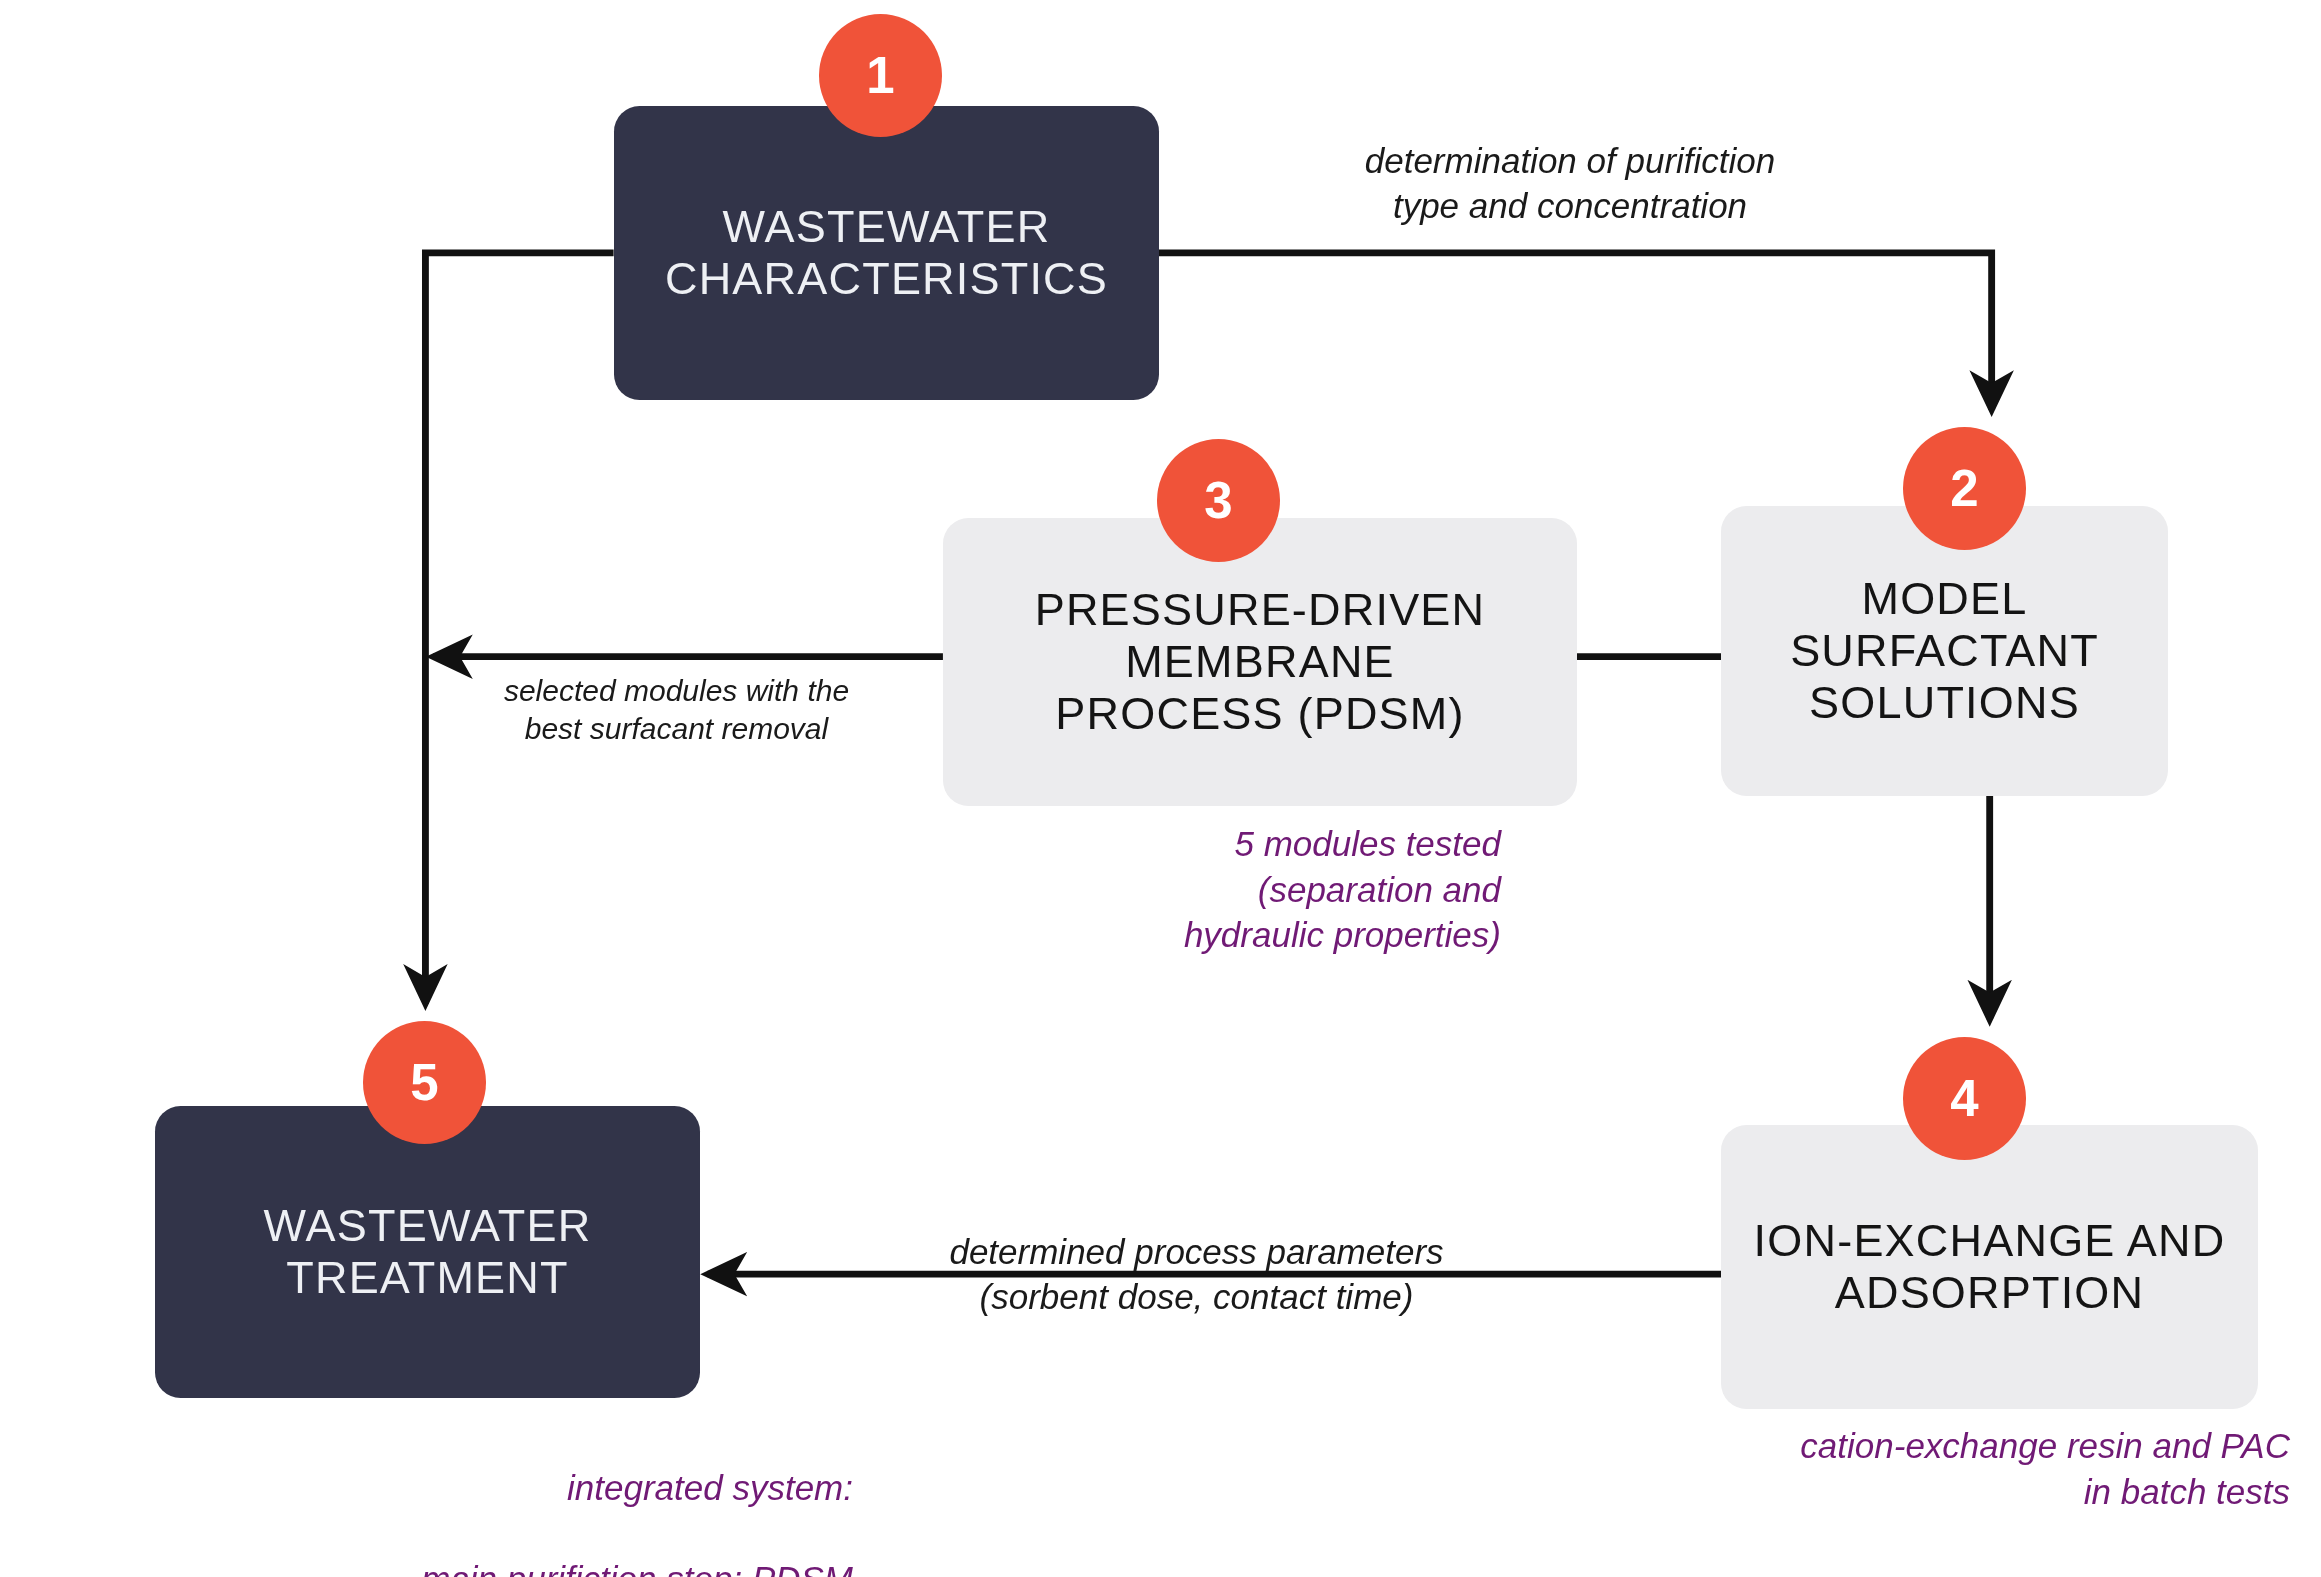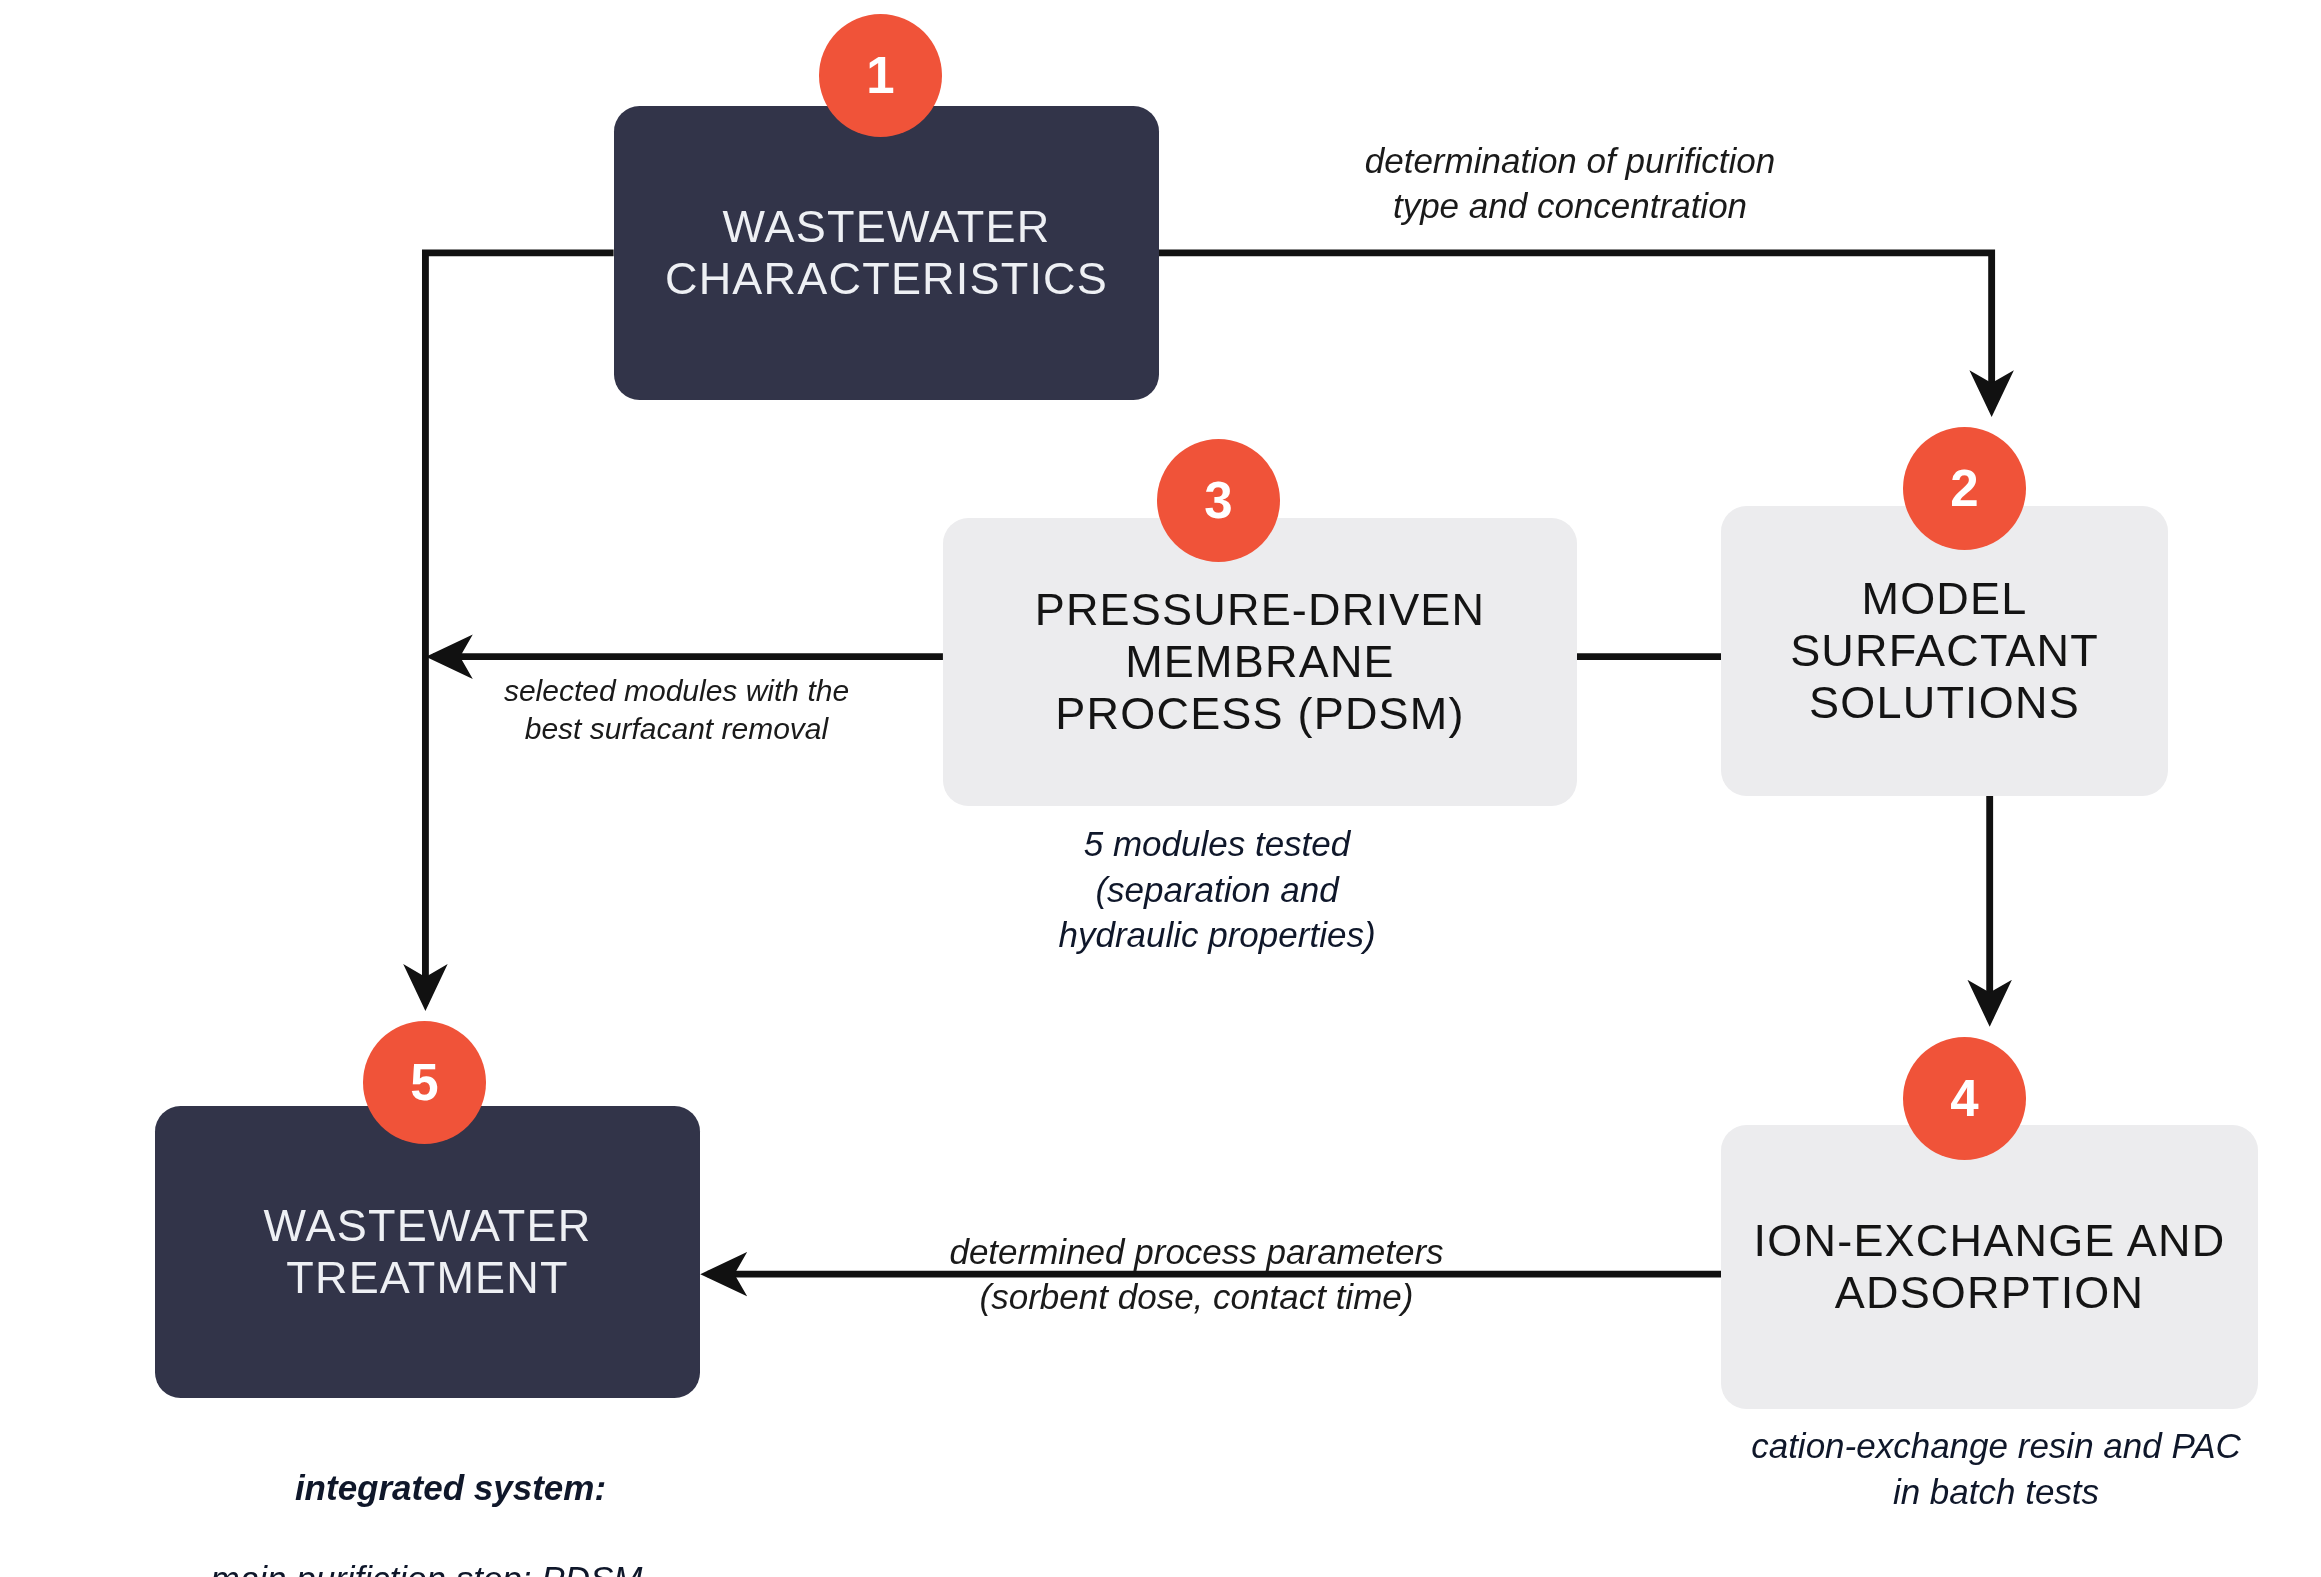--- a/index.html
+++ b/index.html
@@ -66,28 +66,28 @@
     font-style: italic;
     color: #1a1a1a;
     text-align: center;
     line-height: 1.28;
     white-space: pre-line;
   }
 
   .note {
     position: absolute;
     font-style: italic;
-    color: #0f172a;
-    text-align: center;
+    color: #701a75;
+    text-align: right;
     line-height: 1.3;
     white-space: pre-line;
   }
   .note .note-strong {
     display: block;
-    font-weight: bold;
+    font-weight: normal;
     padding-left: 48px;
   }
 
   
   #node-wastewater-characteristics { left: 614px;  top: 106px;  width: 545px;  height: 294px; font-size: 45px; }
   #node-model-surfactant-solutions { left: 1721px; top: 506px;  width: 447px;  height: 290px; font-size: 45px; }
   #node-pressure-driven-membrane   { left: 943px;  top: 518px;  width: 634px;  height: 288px; font-size: 45px; }
   #node-ion-exchange-adsorption    { left: 1721px; top: 1125px; width: 537px;  height: 284px; font-size: 45px; }
   #node-wastewater-treatment       { left: 155px;  top: 1106px; width: 545px;  height: 292px; font-size: 45px; }
 

